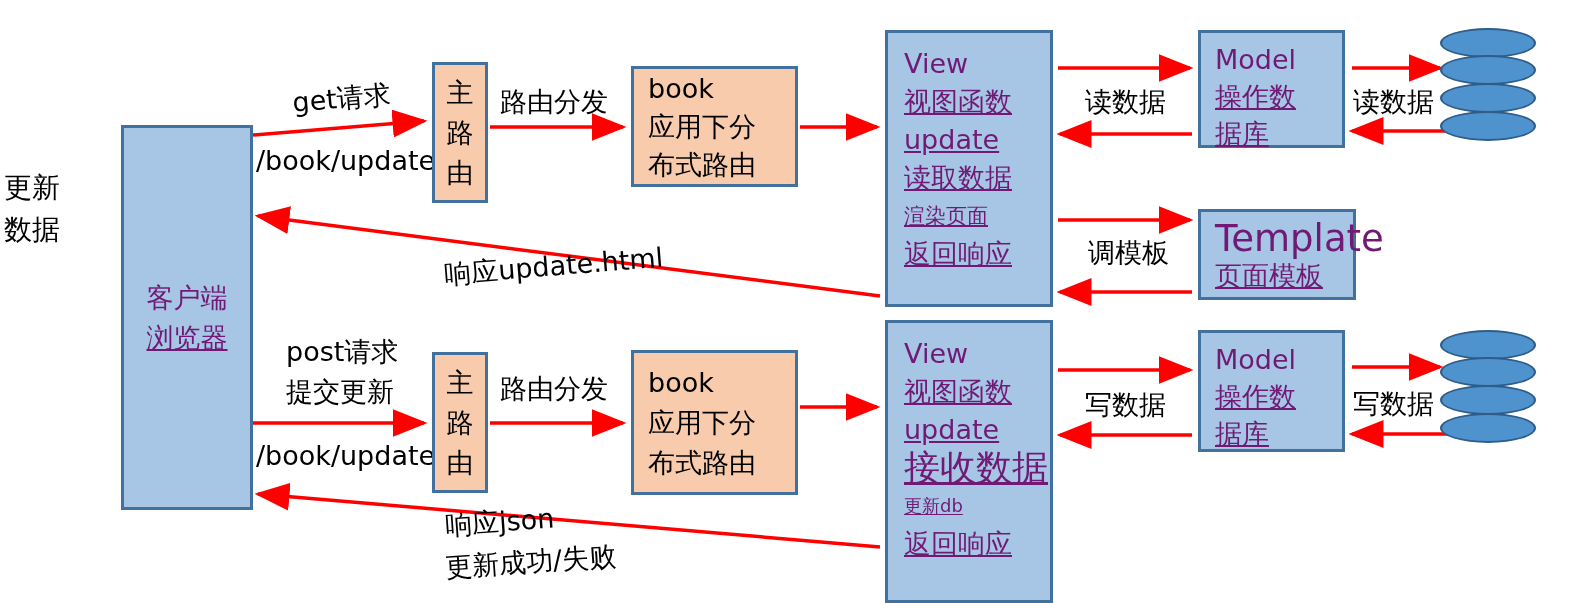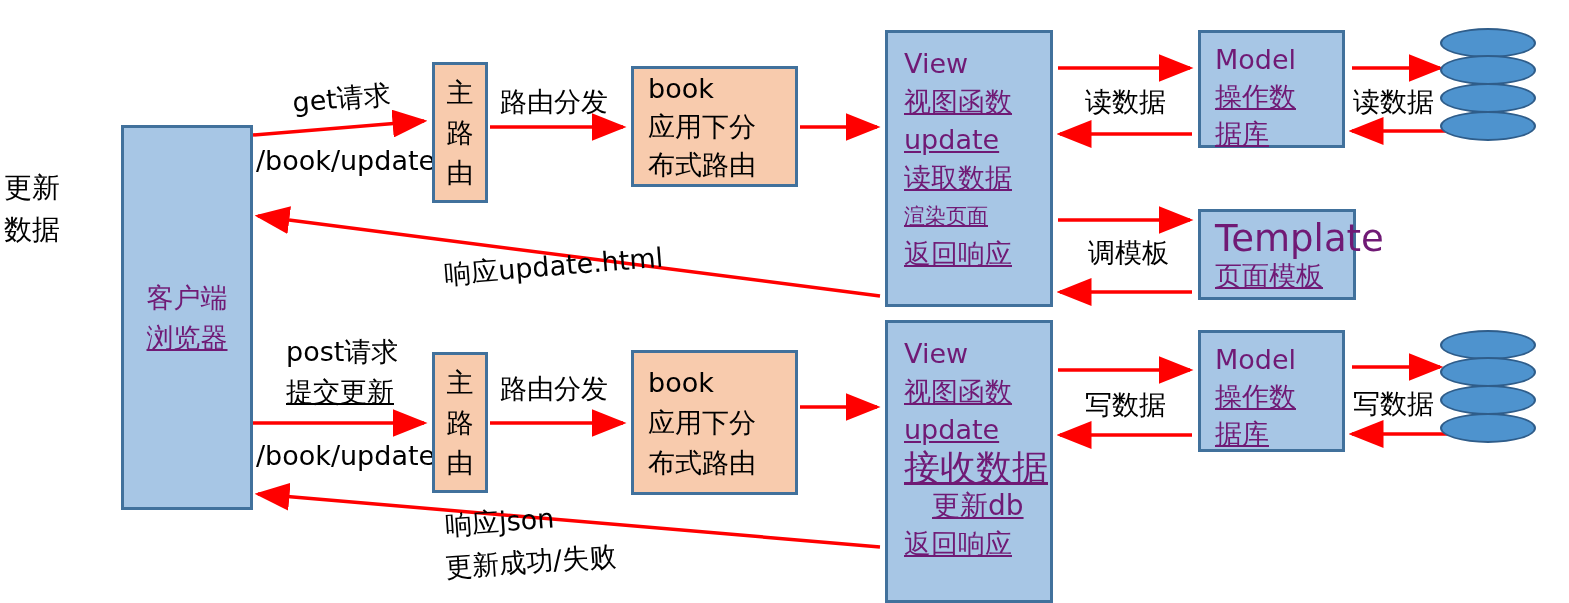--- a/index.html
+++ b/index.html
@@ -133,21 +133,21 @@
     <div class="el" style="top:55px;"></div>
     <div class="el" style="top:83px;"></div>
   </div>
 
   <div class="box blue" style="left:1198px;top:209px;width:158px;height:91px;padding-left:14px;justify-content:flex-start;padding-top:8px;">
     <span class="ln wtext" style="font-size:37px;line-height:37px;">Template</span>
     <span class="ln wtext u" style="font-size:27px;line-height:37px;">页面模板</span>
   </div>
 
   <div class="lbl" style="left:286px;top:334px;font-size:27px;">post请求</div>
-  <div class="lbl" style="left:286px;top:374px;font-size:27px;text-decoration:underline;">提交更新</div>
+  <div class="lbl" style="left:286px;top:374px;font-size:27px;">提交更新</div>
   <div class="lbl" style="left:256px;top:440px;font-size:27px;">/book/update</div>
 
   <div class="lbl" style="left:500px;top:371px;font-size:27px;">路由分发</div>
 
   <div class="lbl" style="left:1085px;top:387px;font-size:27px;">写数据</div>
 
   <div class="lbl" style="left:1353px;top:386px;font-size:27px;">写数据</div>
 
   <div class="lbl" style="left:444px;top:508px;font-size:27px;transform:rotate(-4deg);transform-origin:left top;">响应json</div>
   <div class="lbl" style="left:444px;top:550px;font-size:27px;transform:rotate(-4deg);transform-origin:left top;">更新成功/失败</div>
@@ -162,21 +162,21 @@
     <span class="ln btext" style="font-size:27px;line-height:40px;">book</span>
     <span class="ln btext" style="font-size:27px;line-height:40px;">应用下分</span>
     <span class="ln btext" style="font-size:27px;line-height:40px;">布式路由</span>
   </div>
 
   <div class="box blue" style="left:885px;top:320px;width:168px;height:283px;padding-left:16px;justify-content:flex-start;padding-top:12px;">
     <span class="ln wtext" style="font-size:27px;line-height:38px;">View</span>
     <span class="ln wtext u" style="font-size:27px;line-height:38px;">视图函数</span>
     <span class="ln wtext u" style="font-size:27px;line-height:38px;">update</span>
     <span class="ln wtext u" style="font-size:36px;line-height:38px;">接收数据</span>
-    <span class="ln wtext u" style="font-size:28px;line-height:38px;margin-left:28px;">更新db</span>
+    <span class="ln wtext u" style="font-size:18px;line-height:38px;">更新db</span>
     <span class="ln wtext u" style="font-size:27px;line-height:38px;">返回响应</span>
   </div>
 
   <div class="box blue" style="left:1198px;top:330px;width:147px;height:122px;padding-left:14px;justify-content:flex-start;padding-top:8px;">
     <span class="ln wtext" style="font-size:27px;line-height:37px;">Model</span>
     <span class="ln wtext u" style="font-size:27px;line-height:37px;">操作数</span>
     <span class="ln wtext u" style="font-size:27px;line-height:37px;">据库</span>
   </div>
 
   <div class="db" style="left:1440px;top:330px;">

